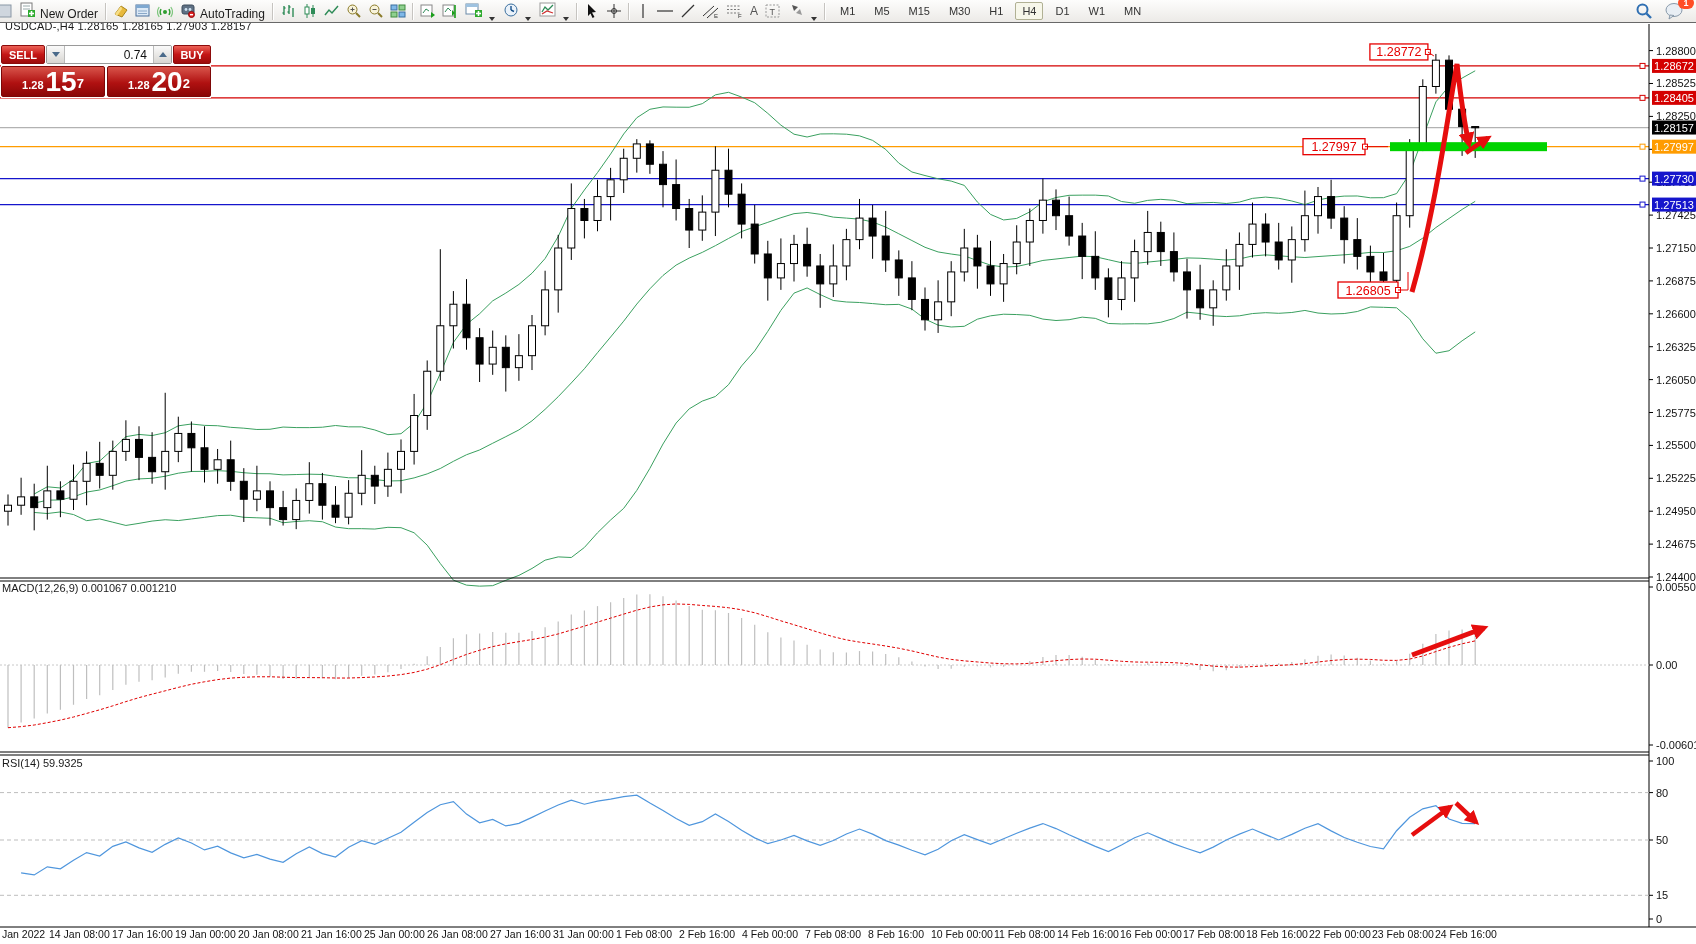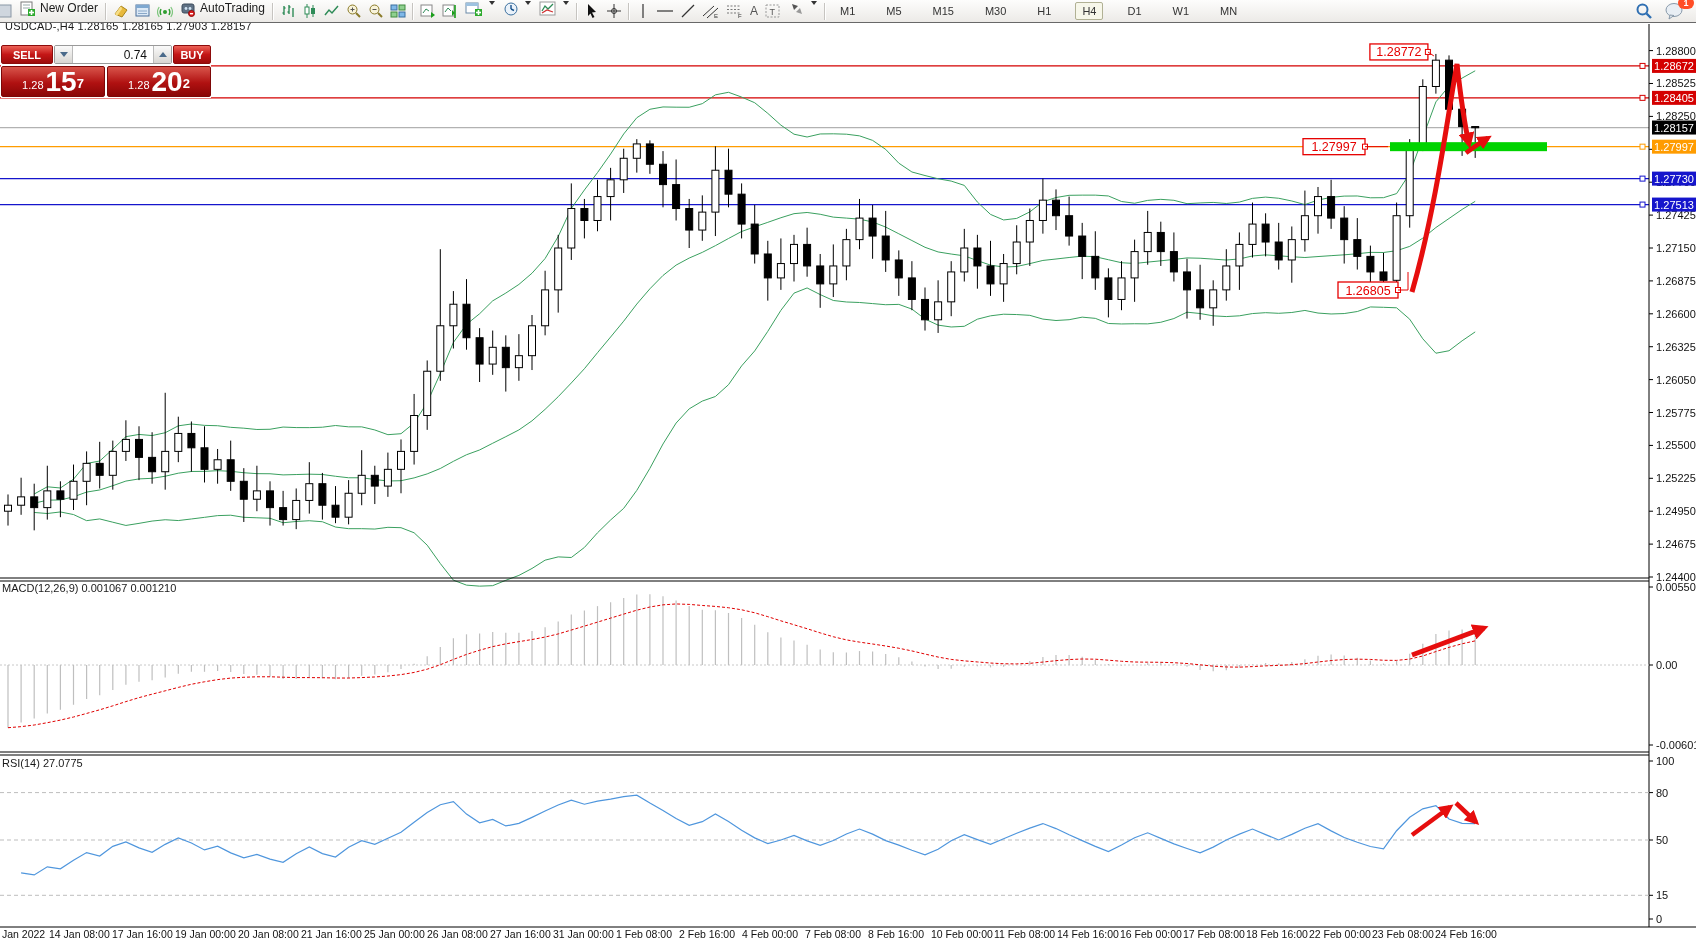--- a/index.html
+++ b/index.html
@@ -1,46 +1,46 @@
 <!DOCTYPE html>
 <html><head>
 <meta charset="utf-8">
 <style>
   html,body{margin:0;padding:0}
   body{width:1696px;height:944px;background:#fff;font-family:"Liberation Sans",sans-serif;overflow:hidden;position:relative}
   
   .toolbar{position:absolute;top:0;left:0;width:1696px;height:23px;background:linear-gradient(#fdfdfc,#eceae7);border-bottom:1px solid #686868;display:flex;align-items:center;padding:0 2px;z-index:20;box-sizing:border-box}
-  .tb-btn{height:20px;display:flex;align-items:flex-start;gap:4px;padding:0 4px;font-size:12px;color:#1b1b1b;white-space:nowrap;cursor:default}
+  .tb-btn{height:20px;display:flex;align-items:flex-end;gap:4px;padding:0 4px;font-size:12px;color:#1b1b1b;white-space:nowrap;cursor:default}
   .tb-ic{height:20px;display:flex;align-items:center;padding:0 3px}
   .tb-sep{width:1px;height:17px;background:#c6c4c0;border-right:1px solid #fff;margin:0 3px}
   .caret{width:0;height:0;border-left:3px solid transparent;border-right:3px solid transparent;border-top:4px solid #333;margin-left:2px}
-  .tf-group{display:flex;align-items:center;gap:17px;margin-left:4px}
+  .tf-group{display:flex;align-items:center;gap:5px;margin-left:4px}
   .tf-btn{font-size:11px;color:#333;padding:2px 6px;border:1px solid transparent;border-radius:2px}
   .tf-active{background:#f7f7ea;border:1px solid #b1b194}
   .tb-right{margin-left:auto;display:flex;align-items:center;gap:6px;padding-right:6px}
   .badge{position:absolute;top:-4px;right:-6px;background:#ff4d26;color:#fff;border-radius:8px;font-size:9px;font-weight:bold;min-width:12px;height:12px;line-height:12px;text-align:center;padding:0 2px}
   
   #ohlc-title{position:absolute;left:5px;top:20px;font-size:11px;color:#1a1a1a;z-index:6;letter-spacing:.2px}
   #macd-label{position:absolute;left:2px;top:582px;font-size:11px;color:#1a1a1a;z-index:6}
   #rsi-label{position:absolute;left:2px;top:757px;font-size:11px;color:#1a1a1a;z-index:6}
   
   #quote{position:absolute;left:1px;top:45px;width:210px;z-index:8;background:#fff;padding-bottom:1px}
   .q-row1{display:flex;gap:1px;height:19px}
   .q-btn{color:#fff;font-weight:bold;font-size:11px;display:flex;align-items:center;justify-content:center;background:linear-gradient(#ee6а5е,#c41818 50%,#9d0b0b);border:1px solid #8d0b0b;border-radius:2px;box-sizing:border-box}
-  .q-sell{width:52px;background:linear-gradient(#ec6257,#c41616 50%,#9d0b0b)}
+  .q-sell{width:44px;background:linear-gradient(#ec6257,#c41616 50%,#9d0b0b)}
   .q-buy{width:38px;background:linear-gradient(#ec6257,#c41616 50%,#9d0b0b)}
   .q-spin{display:flex;flex:1;border:1px solid #9a9a9a;border-radius:2px;overflow:hidden;height:19px;box-sizing:border-box}
   .q-arrow{width:17px;background:linear-gradient(#fafafa,#d8d6d2);display:flex;align-items:center;justify-content:center;border-right:1px solid #bbb}
   .q-arrow:last-child{border-right:none;border-left:1px solid #bbb}
   .q-vol{flex:1;background:#fff;font-size:12px;color:#111;display:flex;align-items:center;justify-content:flex-end;padding-right:6px}
   .tri-dn{width:0;height:0;border-left:4px solid transparent;border-right:4px solid transparent;border-top:5px solid #4a6a8a}
   .tri-up{width:0;height:0;border-left:4px solid transparent;border-right:4px solid transparent;border-bottom:5px solid #4a6a8a}
   .q-row2{display:flex;gap:2px;margin-top:2px;height:31px}
   .q-price{flex:1;background:linear-gradient(#d8544a,#b01111 55%,#8a0606);border:1px solid #7d0707;border-radius:2px;color:#fff;display:flex;align-items:flex-end;justify-content:center;padding-bottom:1px;box-sizing:border-box}
-  .q-small{font-size:11px;font-weight:normal;margin-right:2px;line-height:20px}
+  .q-small{font-size:11px;font-weight:bold;margin-right:2px;line-height:20px}
   .q-big{font-size:28px;font-weight:bold;line-height:26px}
   .q-sup{font-size:13px;font-weight:bold;line-height:34px;align-self:flex-start}
   svg text{font-family:"Liberation Sans",sans-serif}
 </style>
 </head>
 <body>
 
 <div class="toolbar">
   <span class="tb-ic" style="margin-left:-6px">
     <svg width="14" height="16">
@@ -777,21 +777,21 @@
       <text x="1183" y="938" font-size="10.5" fill="#111">17 Feb 08:00</text>
       <text x="1246" y="938" font-size="10.5" fill="#111">18 Feb 16:00</text>
       <text x="1309" y="938" font-size="10.5" fill="#111">22 Feb 00:00</text>
       <text x="1372" y="938" font-size="10.5" fill="#111">23 Feb 08:00</text>
       <text x="1435" y="938" font-size="10.5" fill="#111">24 Feb 16:00</text>
     </g>
   </svg>
 
 <div id="ohlc-title">USDCAD-,H4  1.28165 1.28165 1.27903 1.28157</div>
 <div id="macd-label">MACD(12,26,9)  0.001067 0.001210</div>
-<div id="rsi-label">RSI(14)  27.0775</div>
+<div id="rsi-label">RSI(14)  59.9325</div>
 
 <div id="quote">
   <div class="q-row1">
     <div class="q-btn q-sell">SELL</div>
     <div class="q-spin">
       <div class="q-arrow">
           <span class="tri-dn"></span>
         </div>
       <div class="q-vol">0.74</div>
       <div class="q-arrow">

